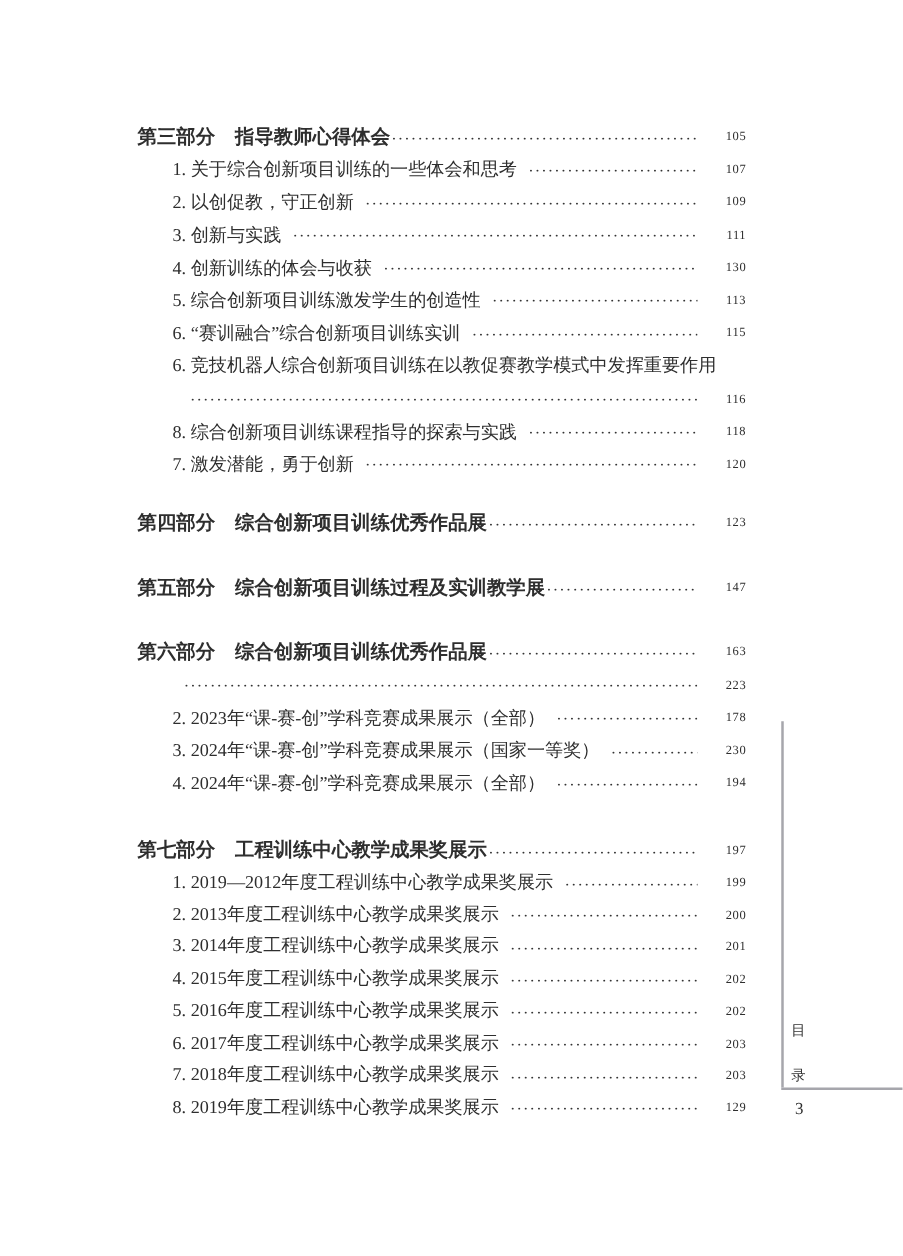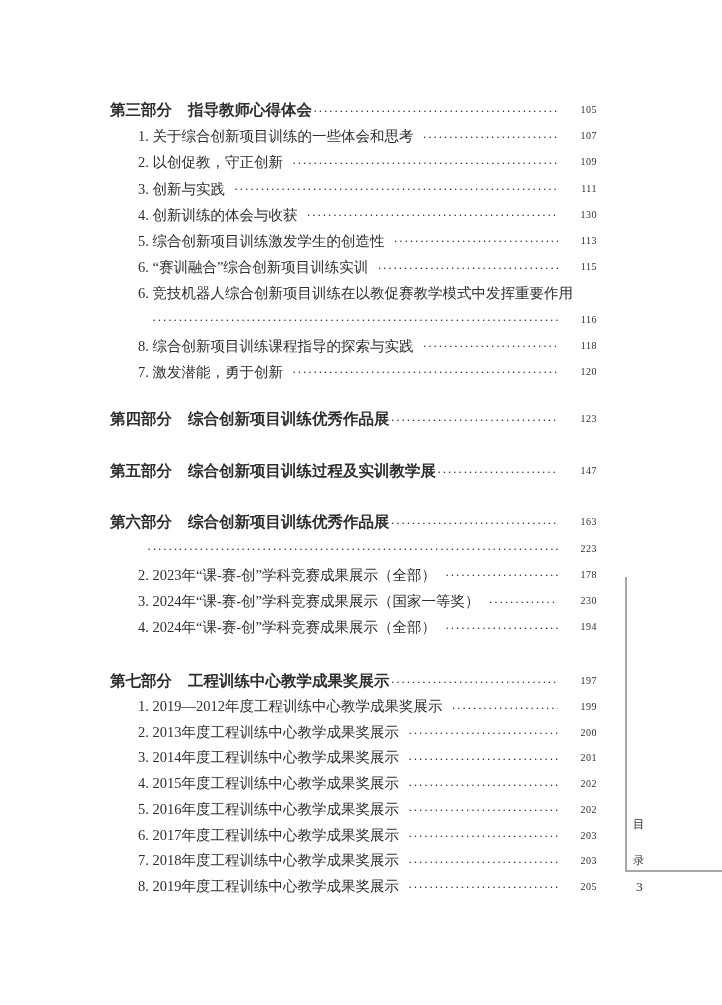--- a/index.html
+++ b/index.html
@@ -226,21 +226,21 @@
         <span class="page">203</span>
       </div>
       <div class="row item">
         <span class="text">7. 2018年度工程训练中心教学成果奖展示</span>
         <span class="leader">································································································································································</span>
         <span class="page">203</span>
       </div>
       <div class="row item">
         <span class="text">8. 2019年度工程训练中心教学成果奖展示</span>
         <span class="leader">································································································································································</span>
-        <span class="page">205</span>
+        <span class="page">129</span>
       </div>
     </section>
   </div>
 
 <div class="side-vline"></div>
 <div class="side-hline"></div>
 <span class="side-char side-char-0">目</span>
 <span class="side-char side-char-1">录</span>
 <div class="folio">3</div>
 

